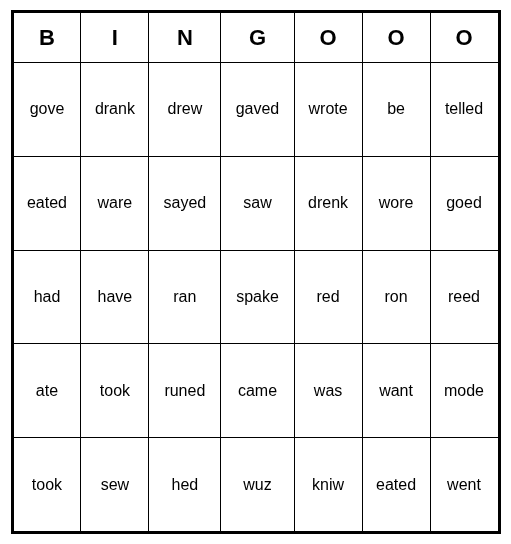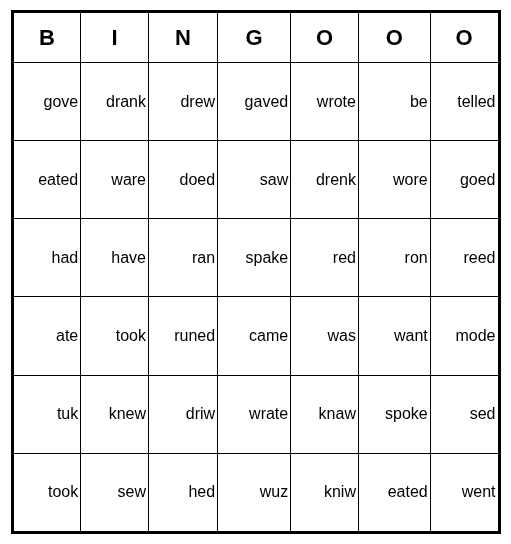--- a/index.html
+++ b/index.html
@@ -41,21 +41,20 @@
 
     .bingo-table th {
       font-size: 22px;
       font-weight: bold;
       height: 50px;
     }
 
     .bingo-table td {
       height: 68px;
       font-size: 16px;
-      text-align: right;
     }
 
     .small-text {
       font-size: 12px;
     }
   </style>
 </head>
 <body>
 
 <div class="bingo-card">
@@ -77,21 +76,21 @@
           <td>drank</td>
           <td>drew</td>
           <td class="small-text">gaved</td>
           <td class="small-text">wrote</td>
           <td>be</td>
           <td>telled</td>
         </tr>
         <tr>
           <td>eated</td>
           <td>ware</td>
-          <td>doed</td>
+          <td>sayed</td>
           <td>saw</td>
           <td class="small-text">drenk</td>
           <td>wore</td>
           <td>goed</td>
         </tr>
         <tr>
           <td>had</td>
           <td>have</td>
           <td>ran</td>
           <td class="small-text">spake</td>
@@ -102,29 +101,20 @@
         <tr>
           <td>ate</td>
           <td>took</td>
           <td class="small-text">runed</td>
           <td class="small-text">came</td>
           <td>was</td>
           <td>want</td>
           <td>mode</td>
         </tr>
         <tr>
-          <td>tuk</td>
-          <td>knew</td>
-          <td>driw</td>
-          <td class="small-text">wrate</td>
-          <td class="small-text">knaw</td>
-          <td>spoke</td>
-          <td>sed</td>
-        </tr>
-        <tr>
           <td>took</td>
           <td>sew</td>
           <td>hed</td>
           <td>wuz</td>
           <td class="small-text">kniw</td>
           <td class="small-text">eated</td>
           <td>went</td>
         </tr>
       </tbody>
   </table>

